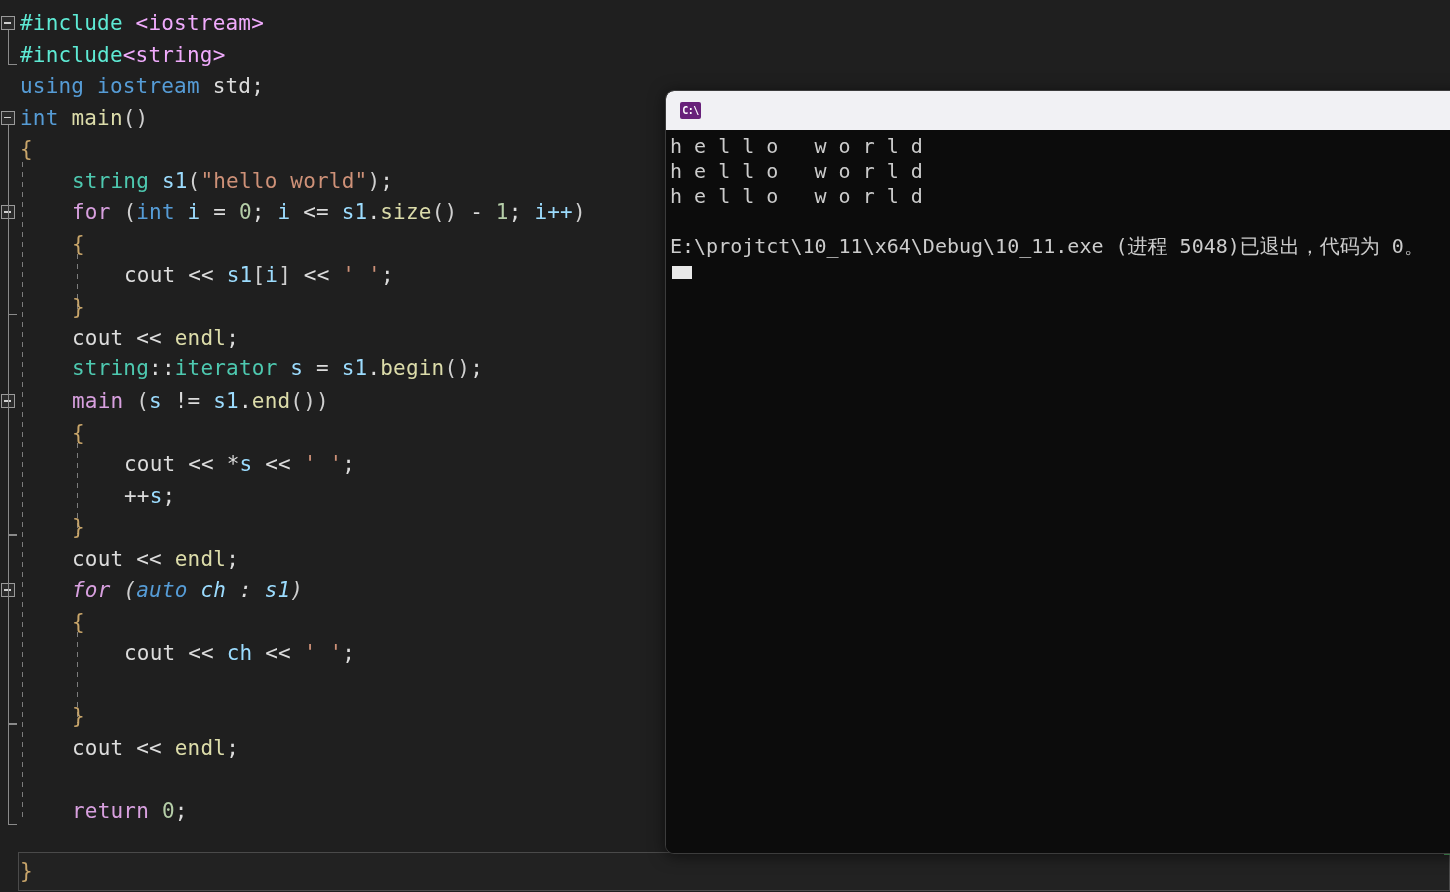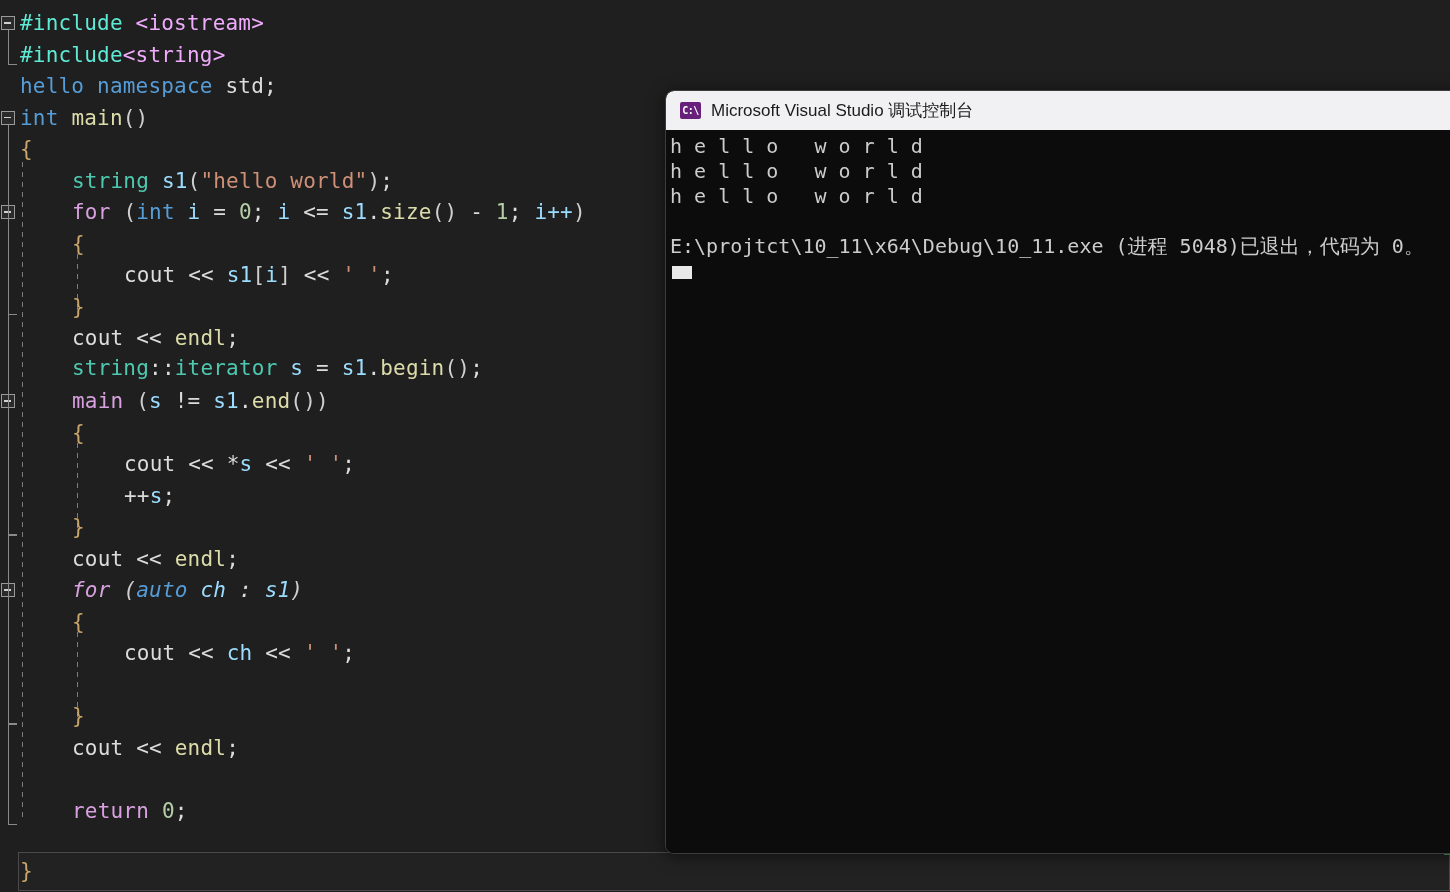--- a/index.html
+++ b/index.html
@@ -237,21 +237,21 @@
       </div>
     <div id="indent-guides">
         <div class="indent-guide" style="left: 22px; top: 161.5px; height: 659.5px;"></div>
         <div class="indent-guide" style="left: 77px; top: 254px; height: 59px;"></div>
         <div class="indent-guide" style="left: 77px; top: 443px; height: 90.5px;"></div>
         <div class="indent-guide" style="left: 77px; top: 632px; height: 90.5px;"></div>
       </div>
     <div id="code-text">
         <div class="code-line" style="top: 8px; left: 20px;"><span class="t-pp">#include </span><span class="t-ppinc">&lt;iostream&gt;</span></div>
         <div class="code-line" style="top: 39.5px; left: 20px;"><span class="t-pp">#include</span><span class="t-ppinc">&lt;string&gt;</span></div>
-        <div class="code-line" style="top: 71px; left: 20px;"><span class="t-kw">hello namespace </span><span class="t-plain">std;</span></div>
+        <div class="code-line" style="top: 71px; left: 20px;"><span class="t-kw">using iostream </span><span class="t-plain">std;</span></div>
         <div class="code-line" style="top: 102.5px; left: 20px;"><span class="t-kw">int </span><span class="t-fn">main</span><span class="t-paren">()</span></div>
         <div class="code-line" style="top: 134px; left: 20px;"><span class="t-brace">{</span></div>
         <div class="code-line" style="top: 165.5px; left: 72px;"><span class="t-type">string </span><span class="t-var">s1</span><span class="t-paren">(</span><span class="t-str">"hello world"</span><span class="t-paren">)</span><span class="t-plain">;</span></div>
         <div class="code-line" style="top: 197px; left: 72px;"><span class="t-ctrl">for </span><span class="t-paren">(</span><span class="t-kw">int </span><span class="t-var">i </span><span class="t-plain">= </span><span class="t-num">0</span><span class="t-plain">; </span><span class="t-var">i </span><span class="t-plain">&lt;= </span><span class="t-var">s1</span><span class="t-plain">.</span><span class="t-fn">size</span><span class="t-paren">()</span><span class="t-plain"> - </span><span class="t-num">1</span><span class="t-plain">; </span><span class="t-var">i++</span><span class="t-paren">)</span></div>
         <div class="code-line" style="top: 228.5px; left: 72px;"><span class="t-brace">{</span></div>
         <div class="code-line" style="top: 260px; left: 124px;"><span class="t-plain">cout </span><span class="t-plain">&lt;&lt; </span><span class="t-var">s1</span><span class="t-paren">[</span><span class="t-var">i</span><span class="t-paren">] </span><span class="t-plain">&lt;&lt; </span><span class="t-str">' '</span><span class="t-plain">;</span></div>
         <div class="code-line" style="top: 291.5px; left: 72px;"><span class="t-brace">}</span></div>
         <div class="code-line" style="top: 323px; left: 72px;"><span class="t-plain">cout </span><span class="t-plain">&lt;&lt; </span><span class="t-fn">endl</span><span class="t-plain">;</span></div>
         <div class="code-line" style="top: 353px; left: 72px;"><span class="t-type">string</span><span class="t-plain">::</span><span class="t-type">iterator </span><span class="t-var">s </span><span class="t-plain">= </span><span class="t-var">s1</span><span class="t-plain">.</span><span class="t-fn">begin</span><span class="t-paren">()</span><span class="t-plain">;</span></div>
         <div class="code-line" style="top: 386px; left: 72px;"><span class="t-ctrl">main </span><span class="t-paren">(</span><span class="t-var">s </span><span class="t-plain">!= </span><span class="t-var">s1</span><span class="t-plain">.</span><span class="t-fn">end</span><span class="t-paren">())</span></div>
@@ -272,21 +272,20 @@
   </div>
 
   <div id="current-line"></div>
   <div id="current-line-text">}</div>
   <div id="scroll-change-marker"></div>
 </div>
 
 <div id="console-window">
   <div id="console-titlebar">
     <div id="console-icon">C:\</div>
-    <div id="console-title">Microsoft Visual Studio 调试控制台</div>
   </div>
   <div id="console-body">
     <div id="console-output">
         <div class="con-line">h e l l o   w o r l d </div>
         <div class="con-line">h e l l o   w o r l d </div>
         <div class="con-line">h e l l o   w o r l d </div>
         <div class="con-line con-blank"></div>
         <div class="con-line">E:\projtct\10_11\x64\Debug\10_11.exe (进程 5048)已退出，代码为 0。</div>
       </div>
     <div class="con-line"><span id="cursor-block"></span></div>

